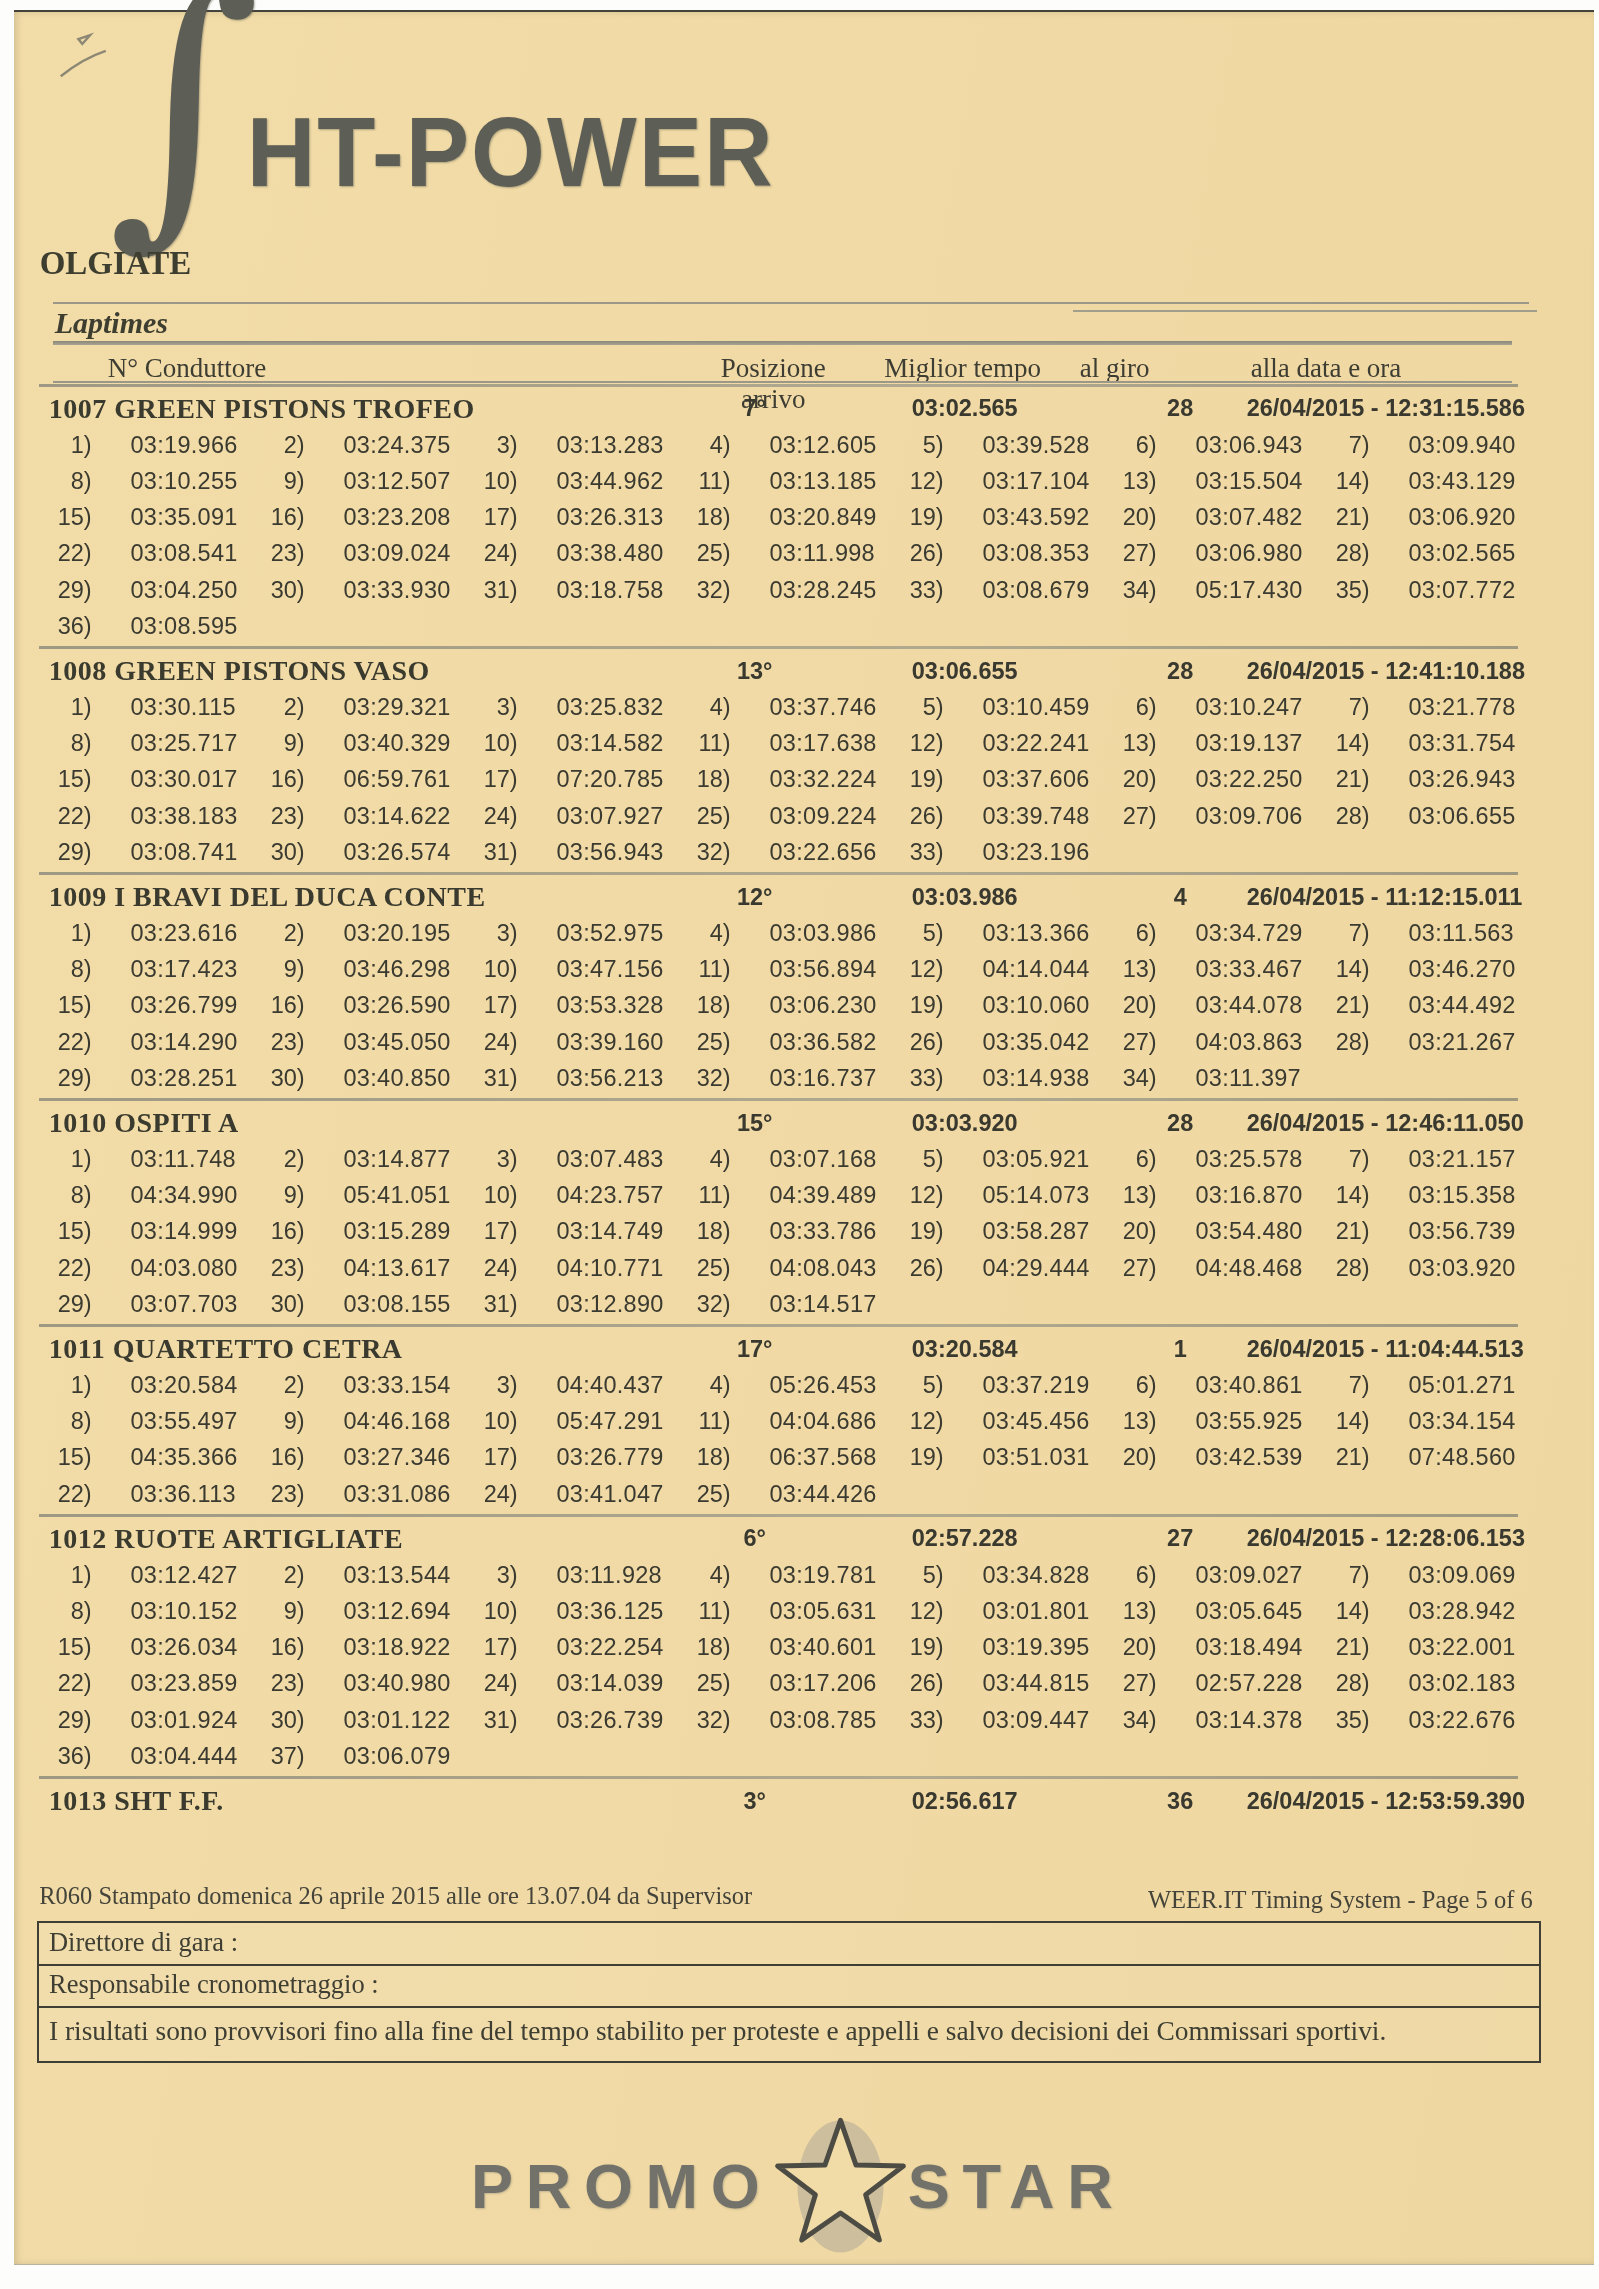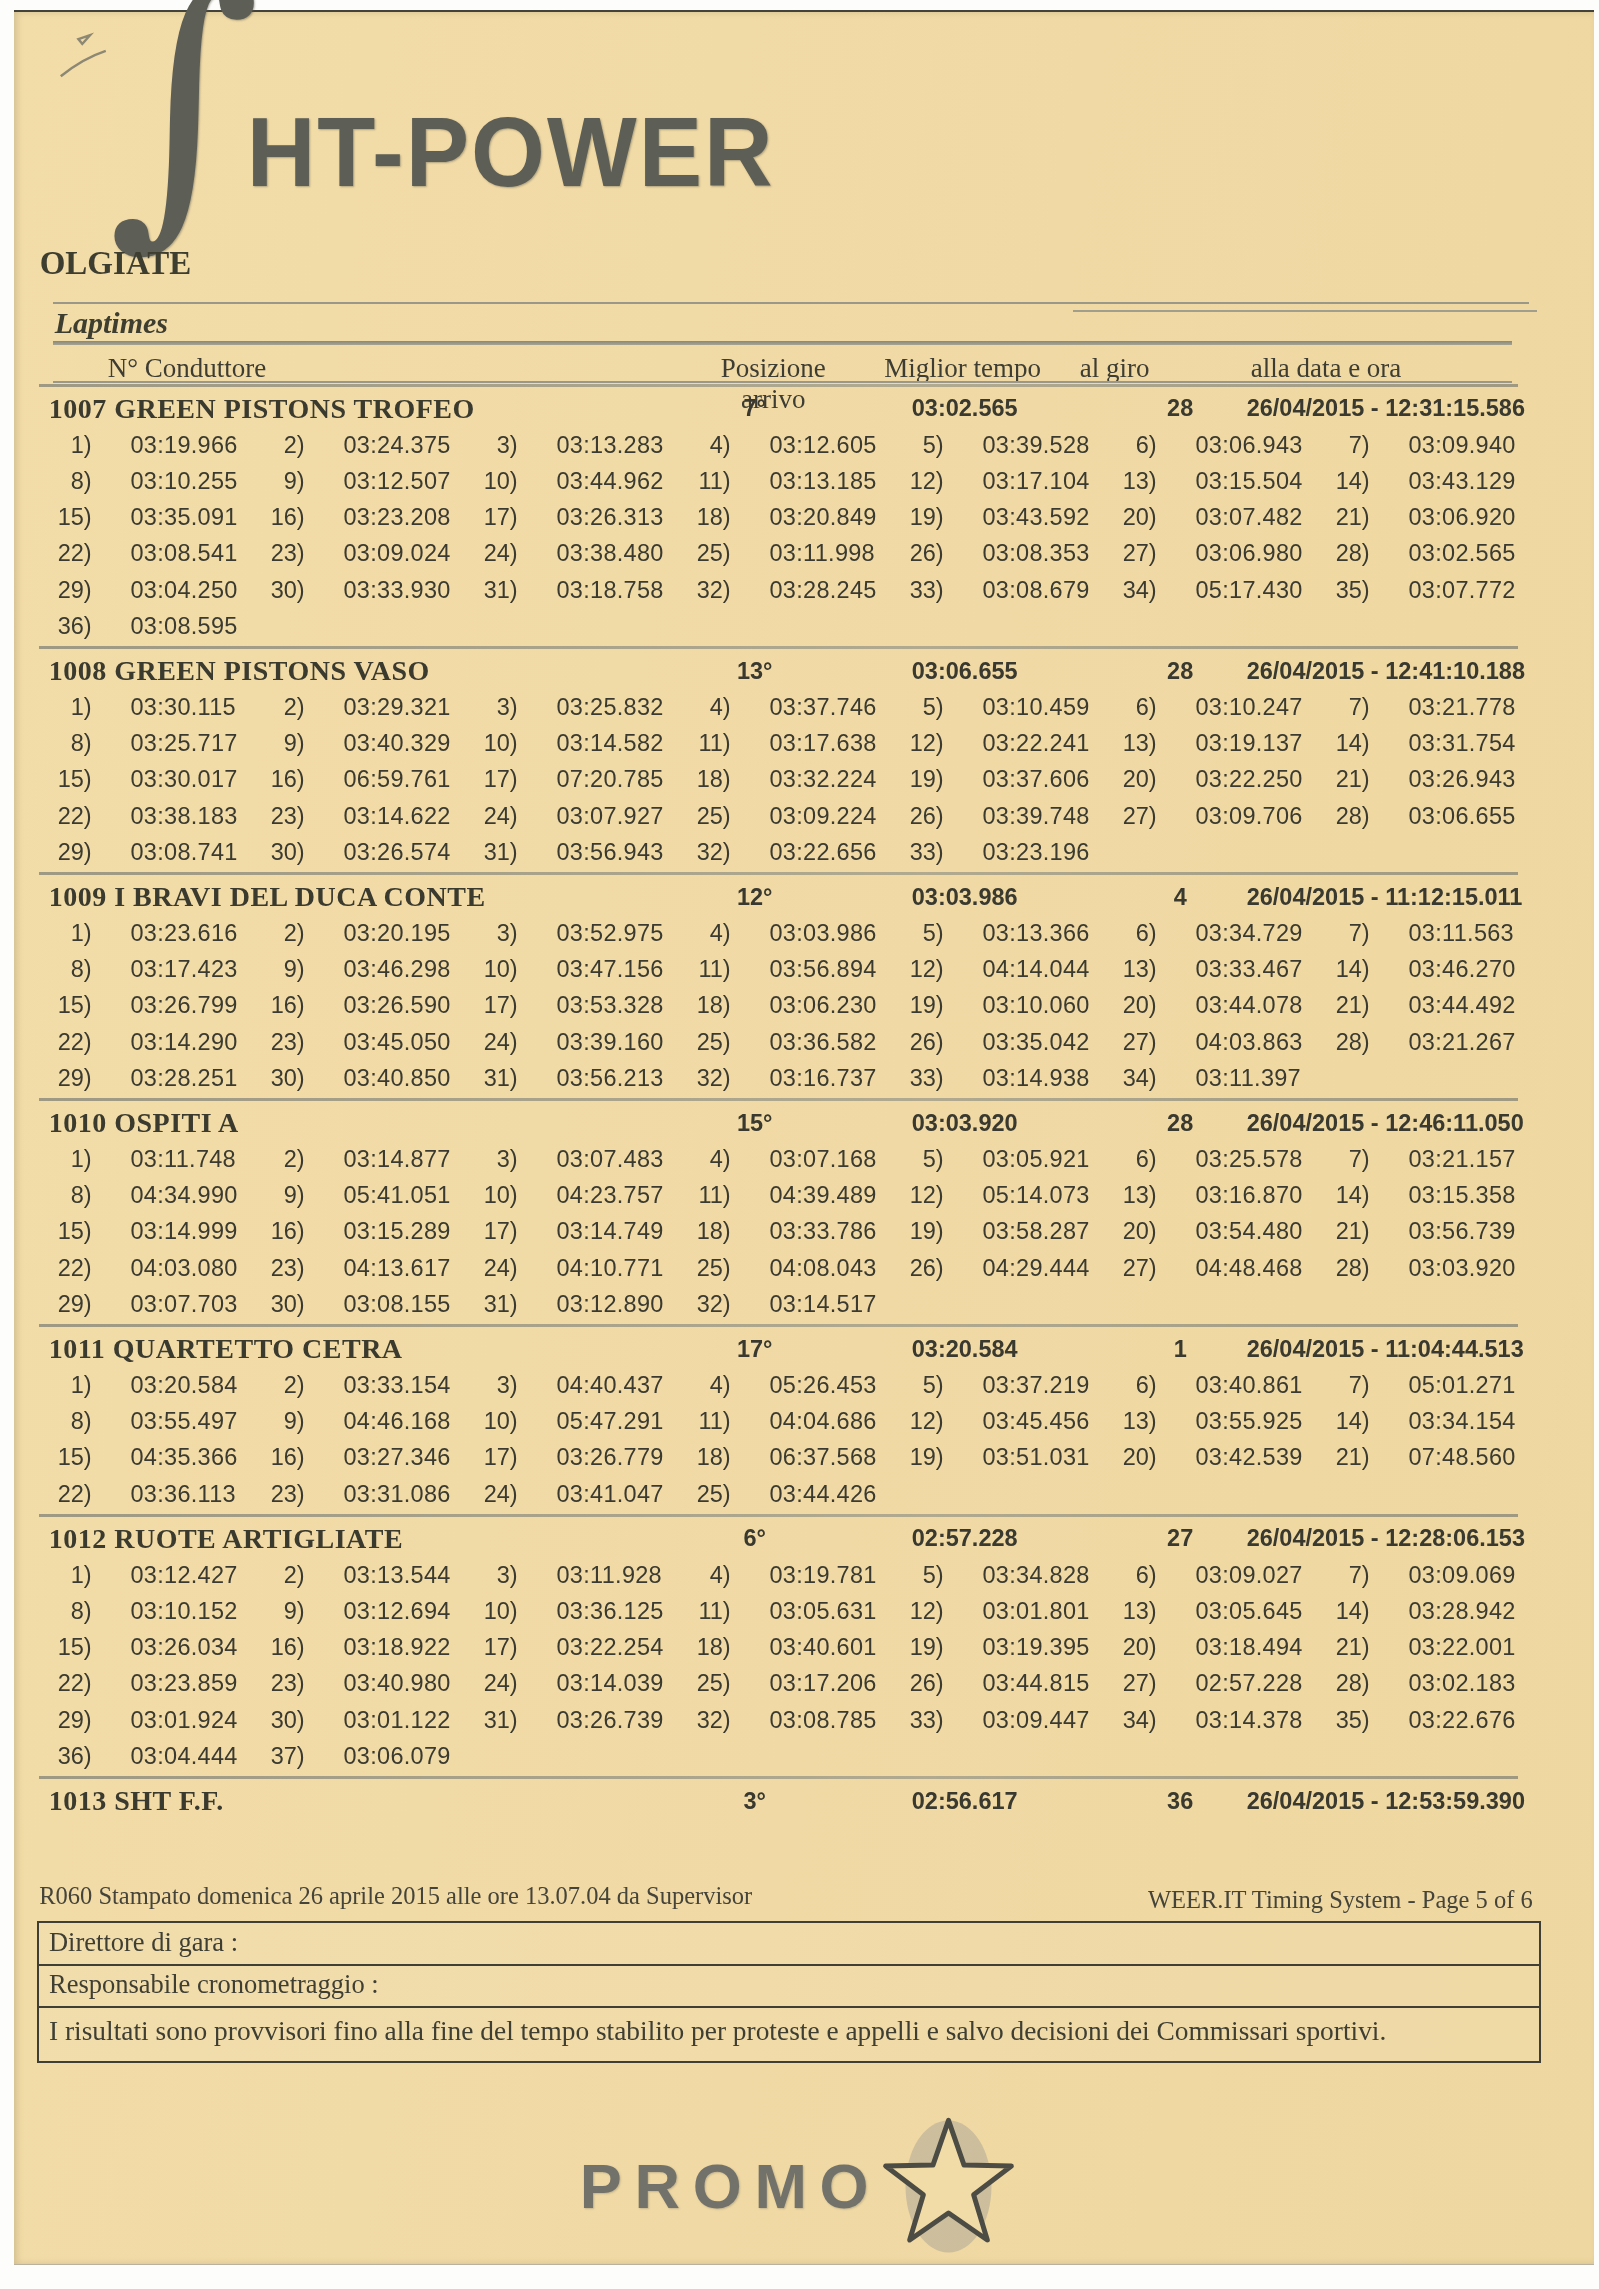--- a/index.html
+++ b/index.html
@@ -579,17 +579,18 @@
       <div class="sigrow">Responsabile cronometraggio :</div>
       <div class="sigrow">I risultati sono provvisori fino alla fine del tempo stabilito per proteste e appelli e salvo decisioni dei Commissari sportivi.</div>
     </div>
 
     <div class="promostar">
       <span class="promo-word">PROMO</span>
       <svg class="star-wrap" viewBox="0 0 160 190">
         <ellipse cx="80" cy="95" rx="52" ry="80" fill="#aaa395" opacity="0.5"></ellipse>
         <polygon points="80,15 98.8,69.1 156.1,70.3 110.4,104.9 127,159.7 80,127 33,159.7 49.6,104.9 3.9,70.3 61.2,69.1" fill="#f1dba7" stroke="#4c4c44" stroke-width="6" stroke-linejoin="round"></polygon>
       </svg>
+      <span class="promo-word">STAR</span>
     </div>
 
   </div>
 </div>
 
 
 </body></html>

